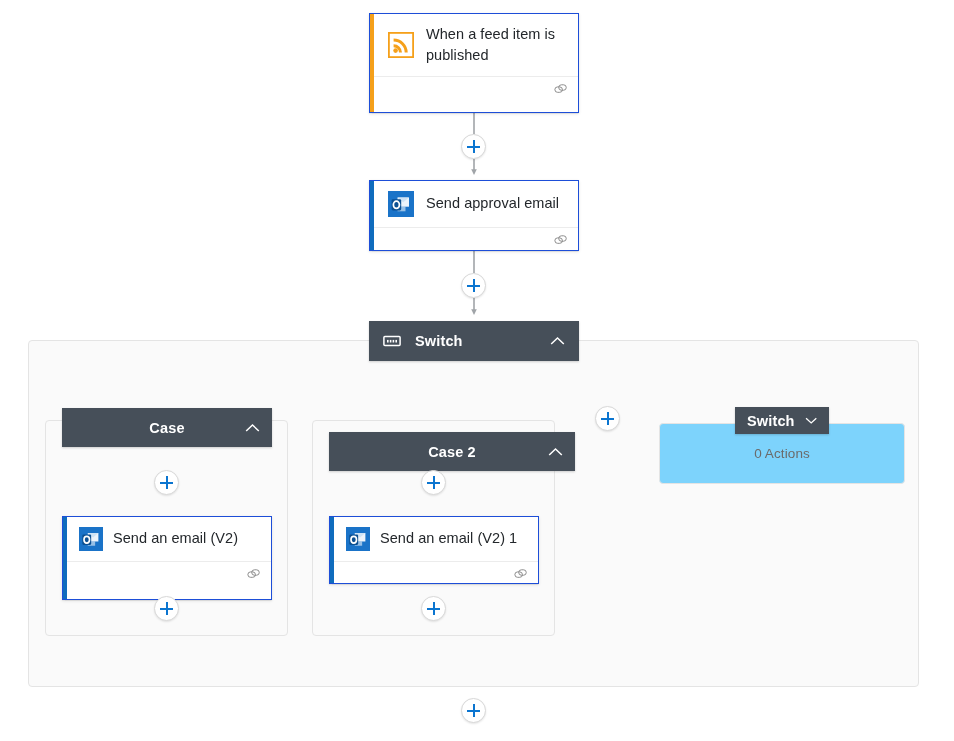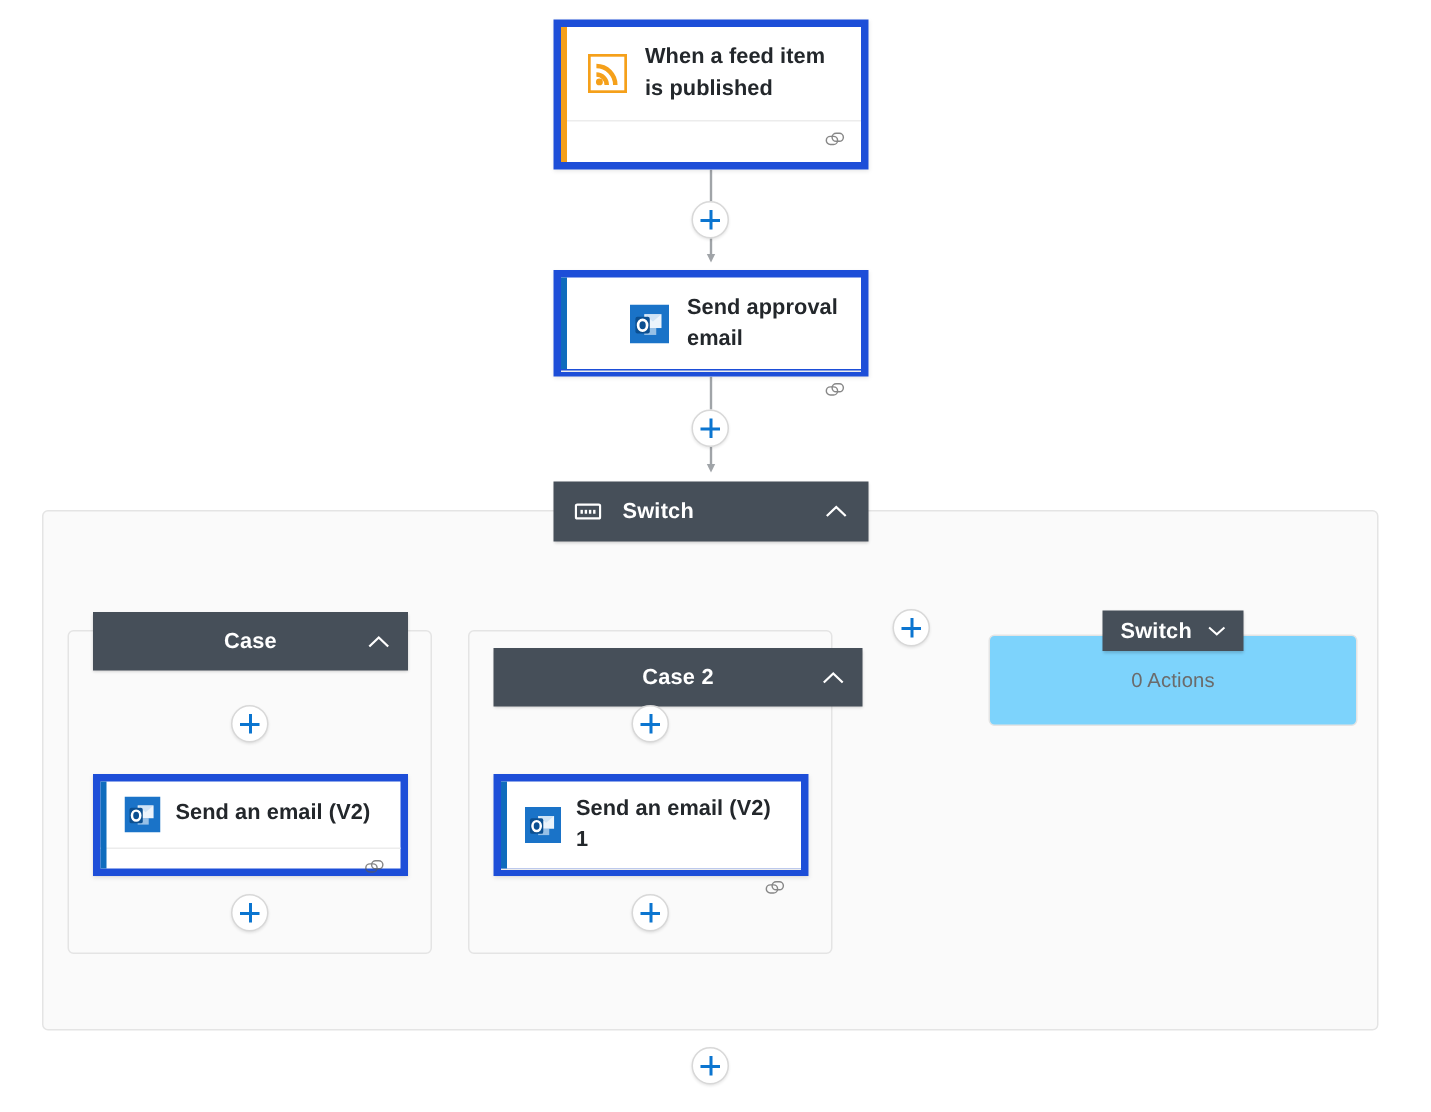--- a/index.html
+++ b/index.html
@@ -19,23 +19,22 @@
     position: absolute;
     left: 0; top: 0;
     width: 954px; height: 741px;
     pointer-events: none;
   }
 
   
   .card {
     position: absolute;
     background: #ffffff;
-    border: 5px solid #1d4ed8;
+    border: 1px solid #1d4ed8;
     box-shadow: 0 1px 3px rgba(0,0,0,0.10), 0 0.5px 1px rgba(0,0,0,0.07);
-    font-weight: bold;
   }
   .card .accent {
     position: absolute;
     left: 0; top: 0; bottom: 0;
     width: 4px;
   }
   .card-head {
     display: flex;
     align-items: center;
     padding: 10px 12px 10px 18px;
@@ -195,21 +194,21 @@
         <rect x="1" y="5.6" width="8.6" height="6.2" rx="3.1" fill="none" stroke="#5a5a5a" stroke-width="1.1"></rect>
         <rect x="5.4" y="3.2" width="8.6" height="6.2" rx="3.1" fill="none" stroke="#5a5a5a" stroke-width="1.1"></rect>
       </svg>
     </div>
   </div>
 
   <div class="plus" style="left:461px; top:134px;"></div>
 
   <div class="card" style="left:369px; top:180px; width:210px; height:71px;">
     <div class="accent" style="background:#0f6cbd;"></div>
-    <div class="card-head" style="min-height:46px;margin-left:28px;">
+    <div class="card-head" style="min-height:46px;">
       <svg class="card-icon" viewBox="0 0 26 26">
         <rect x="0" y="0" width="26" height="26" fill="#1a73c8"></rect>
         <rect x="9.5" y="6.5" width="11.5" height="9.2" fill="#ffffff" opacity="0.92"></rect>
         <path d="M9.5,6.5 L15.25,11.3 L21,6.5 Z" fill="#cfe3f5"></path>
         <rect x="9.5" y="15.7" width="8" height="4.6" fill="#ffffff" opacity="0.55"></rect>
         <rect x="3.6" y="8.2" width="9.6" height="11.2" rx="1.4" fill="#0b4f91"></rect>
         <ellipse cx="8.4" cy="13.8" rx="3.0" ry="3.6" fill="none" stroke="#ffffff" stroke-width="1.8"></ellipse>
       </svg>
       <div class="card-title">Send approval email</div>
     </div>
@@ -249,21 +248,21 @@
 
   <div class="scope-head case" style="left:62px; top:408px; width:210px; height:39px;">
     <span>Case</span>
     <svg class="chev" width="15" height="10" viewBox="0 0 15 10">
       <path d="M1.2,8 L7.5,2 L13.8,8" fill="none" stroke="#ffffff" stroke-width="1.5"></path>
     </svg>
   </div>
 
   <div class="plus" style="left:154px; top:470px;"></div>
 
-  <div class="card" style="left:62px; top:516px; width:210px; height:68px;">
+  <div class="card" style="left:62px; top:516px; width:210px; height:84px;">
     <div class="accent" style="background:#0f6cbd;"></div>
     <div class="card-head" style="min-height:44px; padding:8px 10px 8px 16px;">
       <svg class="card-icon" viewBox="0 0 26 26" style="width:24px;height:24px;flex:0 0 24px;margin-right:10px;">
         <rect x="0" y="0" width="26" height="26" fill="#1a73c8"></rect>
         <rect x="9.5" y="6.5" width="11.5" height="9.2" fill="#ffffff" opacity="0.92"></rect>
         <path d="M9.5,6.5 L15.25,11.3 L21,6.5 Z" fill="#cfe3f5"></path>
         <rect x="9.5" y="15.7" width="8" height="4.6" fill="#ffffff" opacity="0.55"></rect>
         <rect x="3.6" y="8.2" width="9.6" height="11.2" rx="1.4" fill="#0b4f91"></rect>
         <ellipse cx="8.4" cy="13.8" rx="3.0" ry="3.6" fill="none" stroke="#ffffff" stroke-width="1.8"></ellipse>
       </svg>

